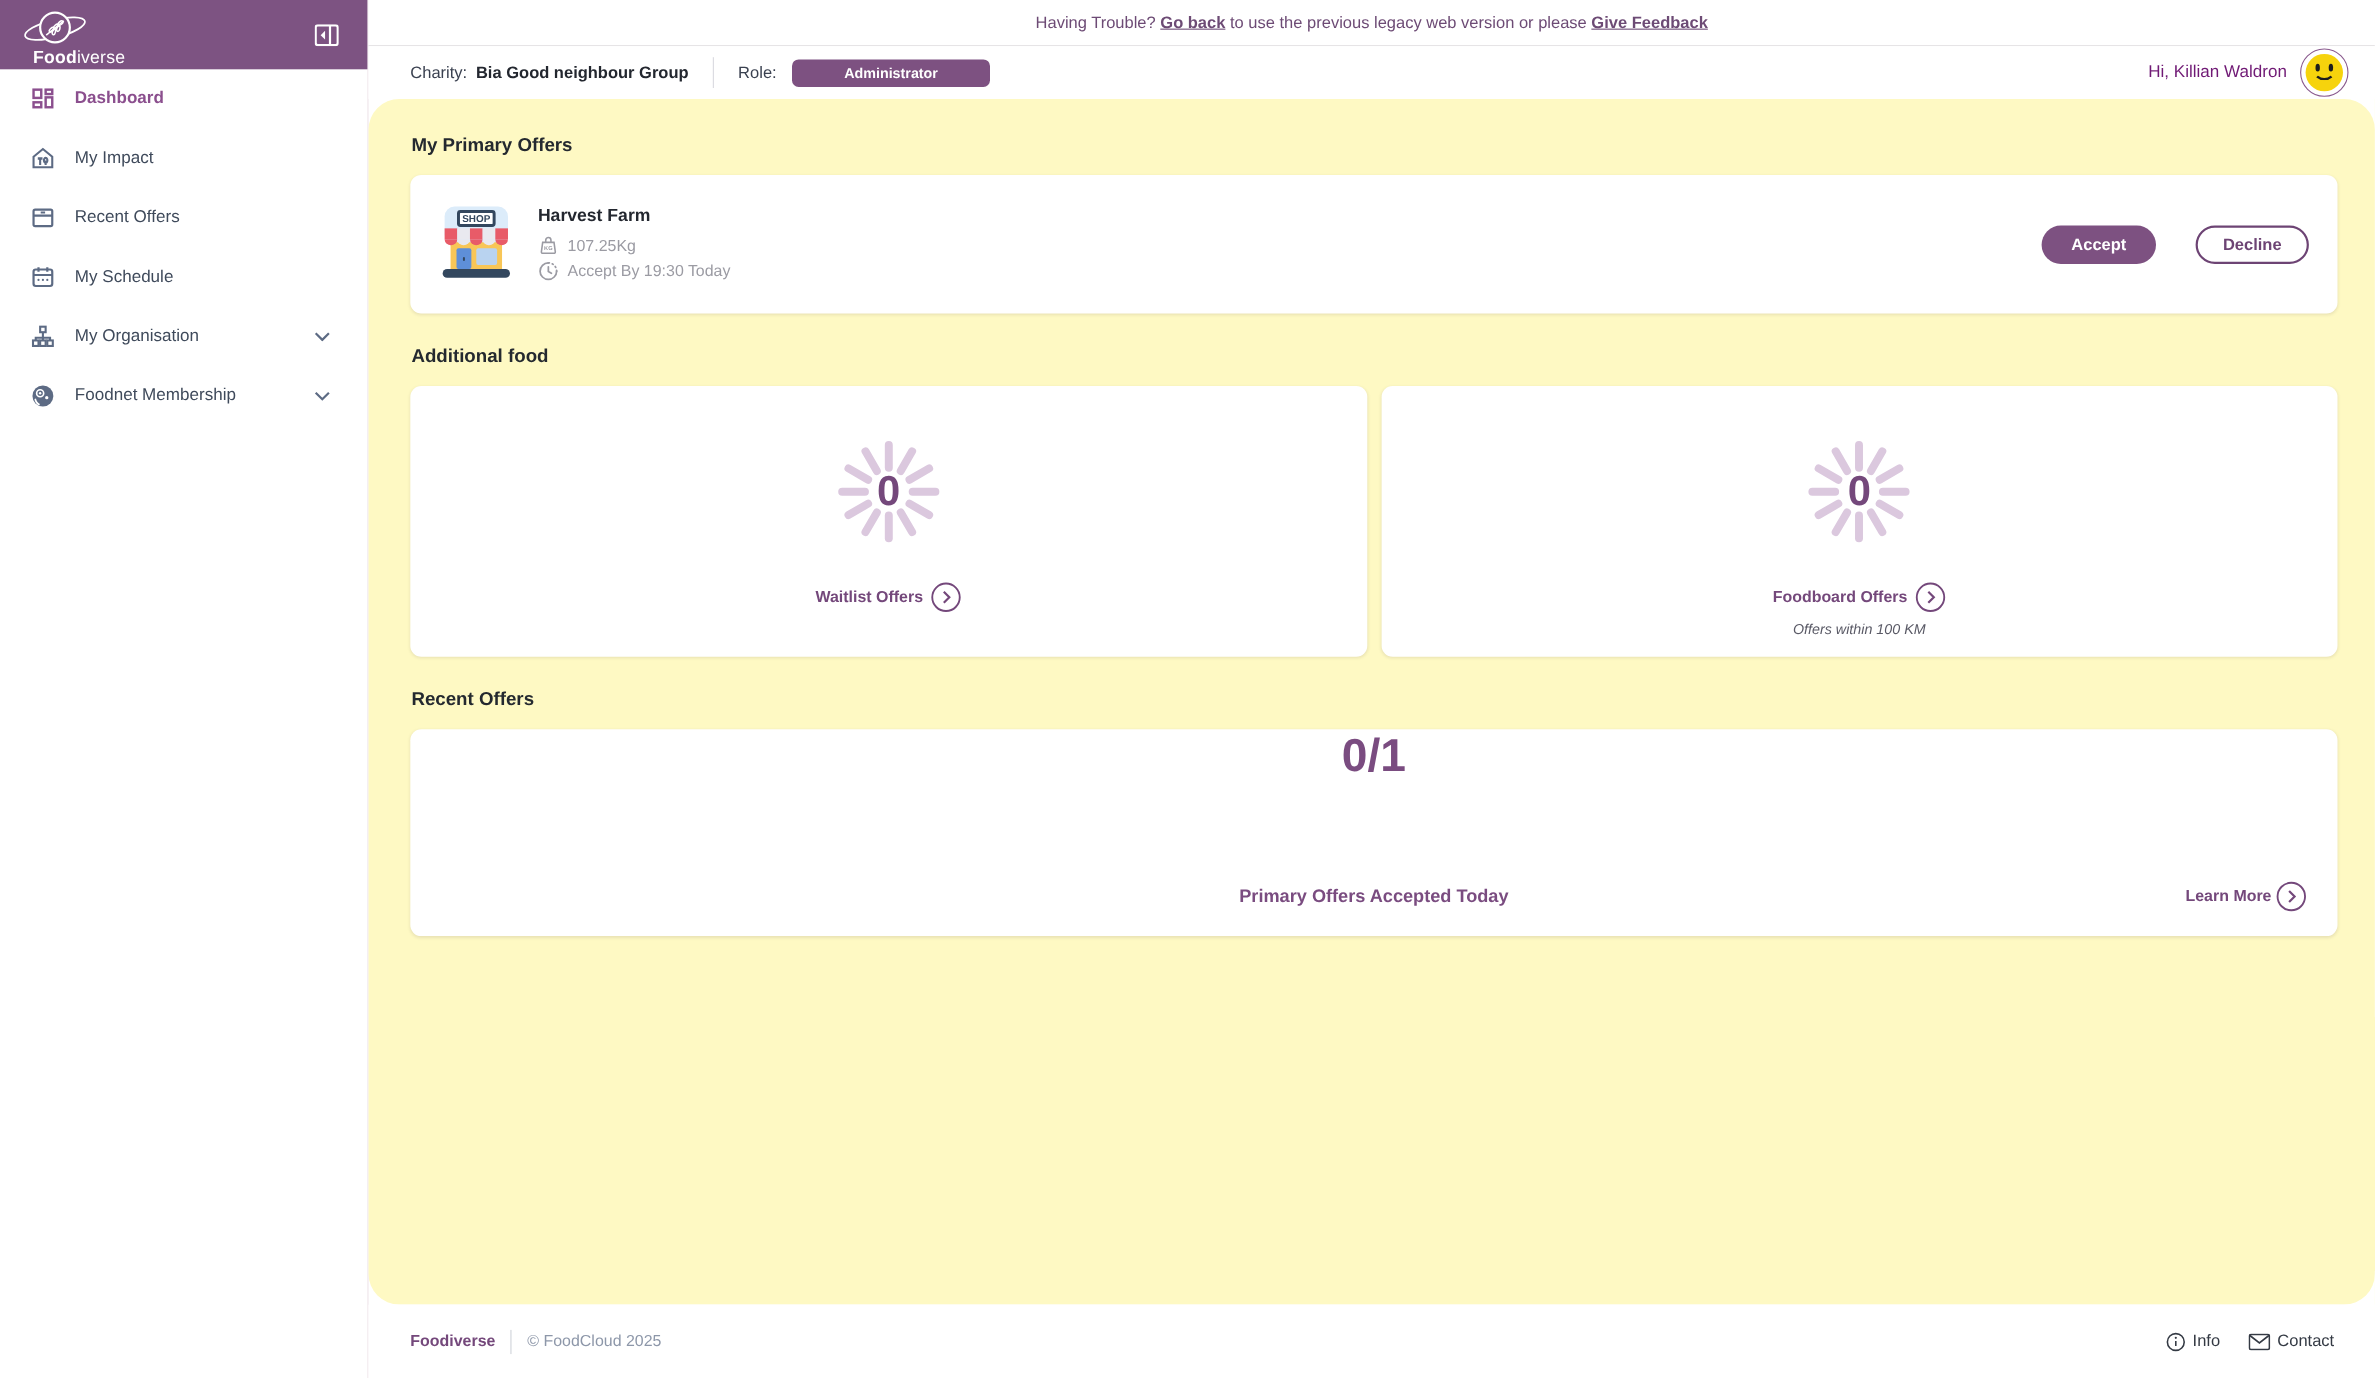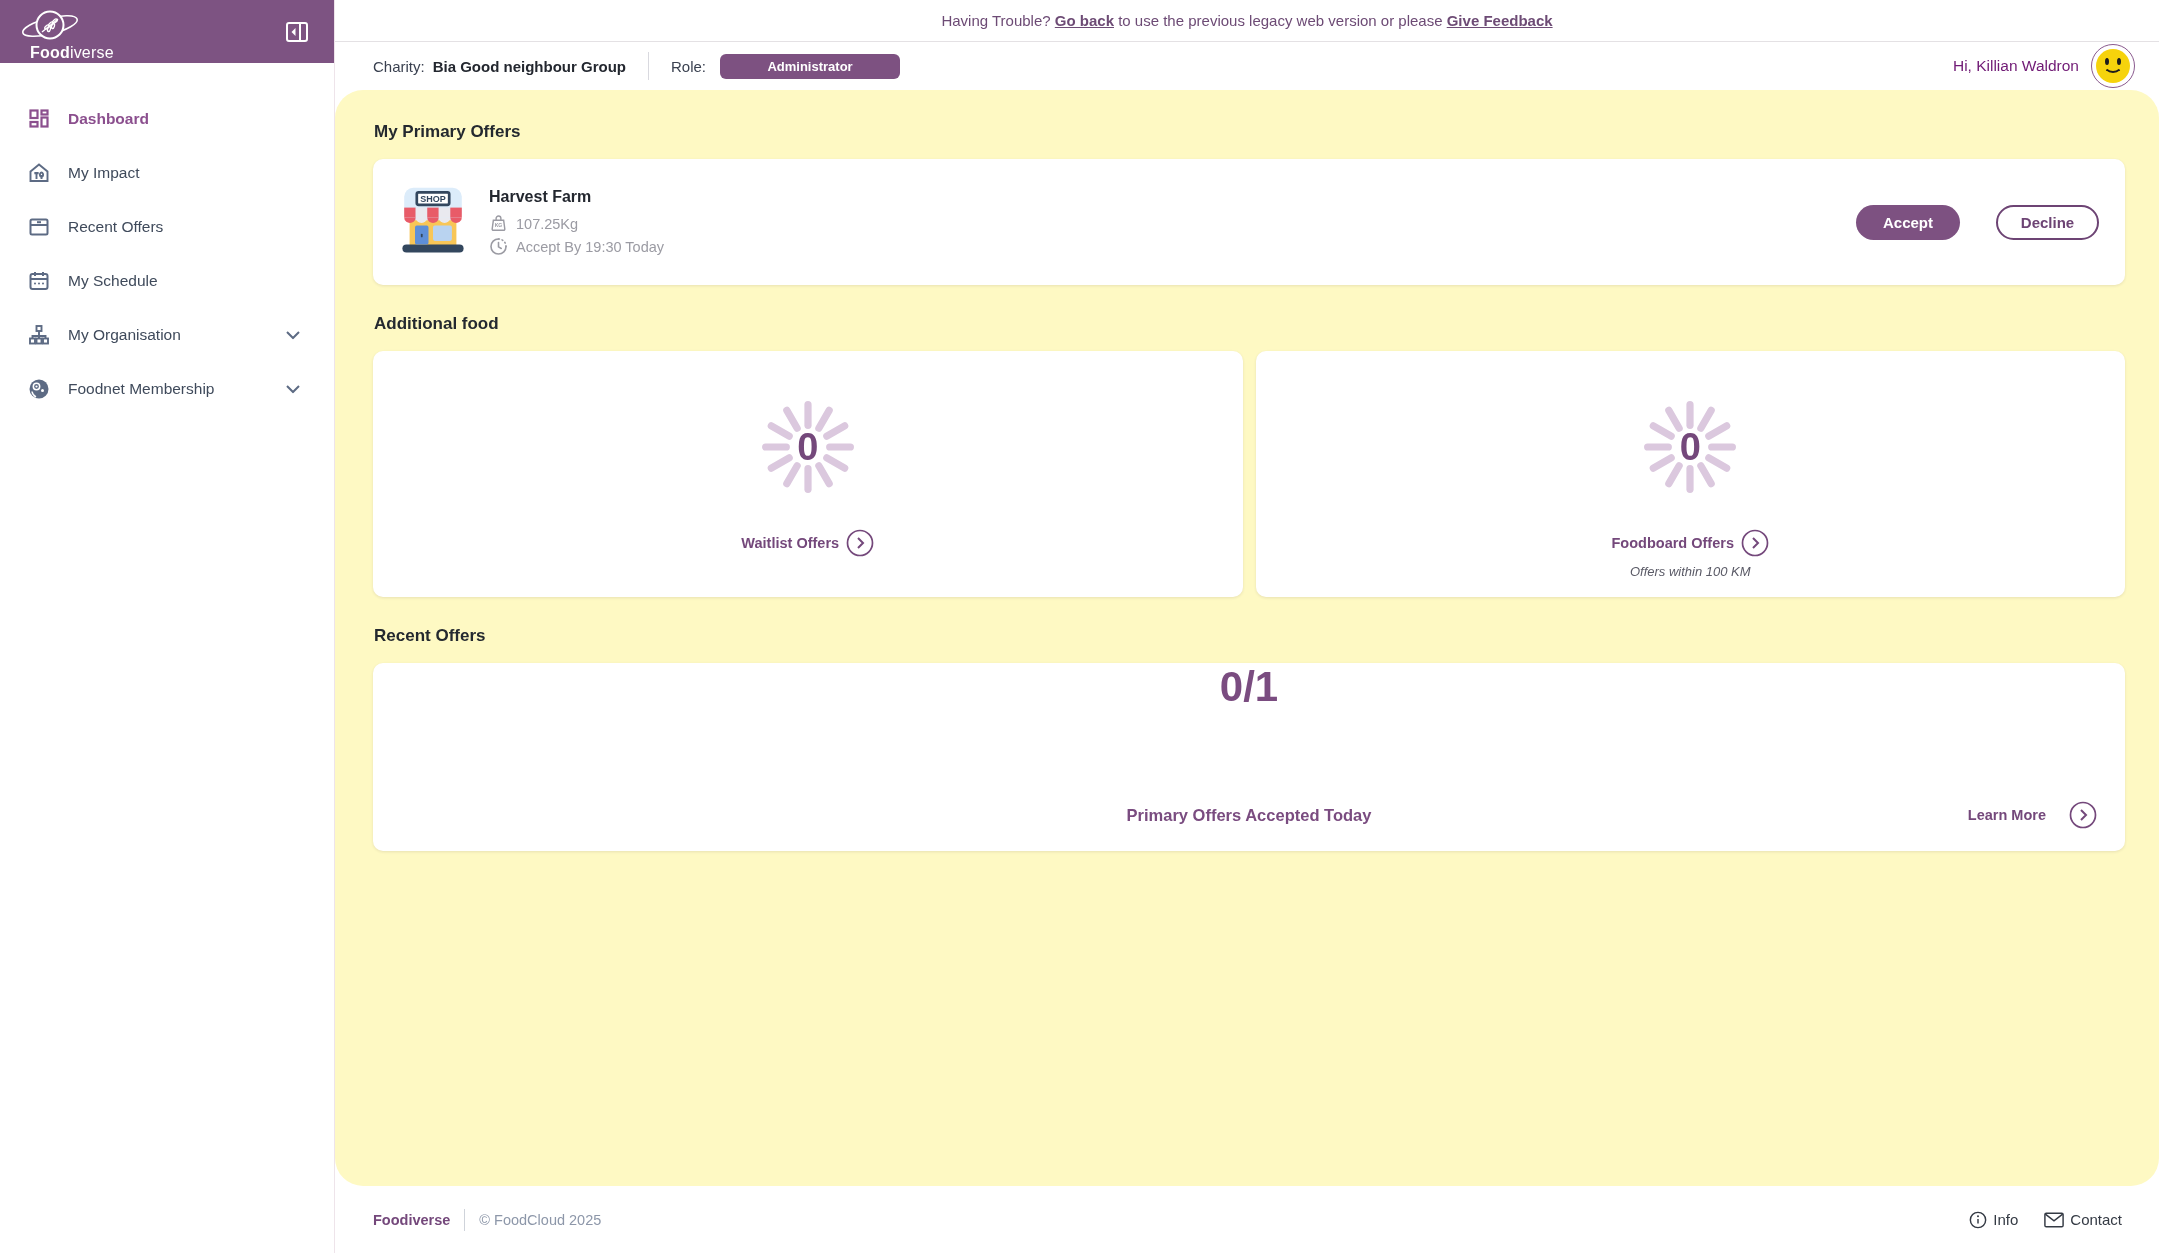--- a/index.html
+++ b/index.html
@@ -10,21 +10,21 @@
   .app { display:flex; width:2159px; height:1253px; }
   .sidebar { width:335px; flex:0 0 335px; background:#fff; border-right:1px solid #eee4ea; display:flex; flex-direction:column; }
   .main { flex:1; display:flex; flex-direction:column; min-width:0; }
 
   
   .side-head { height:63px; background:#7d5382; position:relative; padding:6px 0 0 20px; }
   .logo-planet { display:block; }
   .logo-word { color:#fff; font-size:16px; letter-spacing:.2px; margin-top:-4px; margin-left:10px; }
   .logo-word b { font-weight:700; }
   .collapse-btn { position:absolute; top:22px; right:26px; width:22px; height:20px; cursor:pointer; }
-  .nav { padding-top:29px; }
+  .nav { }
   .nav-item { height:54px; display:flex; align-items:center; padding-left:27px; position:relative; cursor:pointer; }
   .nav-item .ic { width:24px; height:24px; margin-right:17px; flex:0 0 24px; }
   .nav-item .lbl { font-size:15.5px; color:#3f4a5b; }
   .nav-item.active .lbl { color:#8b4f8e; font-weight:700; }
   .nav-chevron { position:absolute; right:34px; top:50%; transform:translateY(-50%); }
 
   
   .banner { height:42px; background:#fff; border-bottom:1px solid #e4e1e4; display:flex; align-items:center; justify-content:center; font-size:15px; color:#6d4b75; white-space:pre; }
   .banner a { color:#6d4b75; font-weight:700; text-decoration:underline; cursor:pointer; }
 
@@ -60,21 +60,21 @@
   .add-card { height:246px; display:flex; flex-direction:column; align-items:center; padding-top:34px; }
   .spinner-wrap { position:relative; width:124px; height:124px; }
   .spinner-wrap .count { position:absolute; inset:0; display:flex; align-items:center; justify-content:center; font-size:38px; font-weight:700; color:#74487b; }
   .card-link { display:flex; align-items:center; gap:7px; margin-top:20px; cursor:pointer; }
   .card-link .txt { font-size:14.5px; font-weight:700; color:#74487b; }
   .card-sub { font-size:13px; font-style:italic; color:#5a5a66; margin-top:7px; }
 
   .recent-card { height:188px; position:relative; display:flex; flex-direction:column; align-items:center; justify-content:space-between; padding-bottom:26px; }
   .stat-big { font-size:42px; font-weight:700; color:#7a4c80; }
   .stat-caption { font-size:16.5px; font-weight:700; color:#7a4c80; margin-top:10px; }
-  .learn-more { position:absolute; right:28px; bottom:22px; display:flex; align-items:center; gap:23px; cursor:pointer; }
+  .learn-more { position:absolute; right:28px; bottom:22px; display:flex; align-items:center; gap:4px; cursor:pointer; }
   .learn-more .txt { font-size:14.5px; font-weight:700; color:#74487b; }
 
   
   .footer { height:67px; background:#fff; display:flex; align-items:center; padding:0 37px 0 38px; }
   .foot-brand { font-size:14.5px; font-weight:700; color:#74487b; }
   .foot-div { width:1px; height:22px; background:#cfd3da; margin:0 14px; }
   .foot-copy { font-size:14.5px; color:#8d97a9; }
   .foot-right { margin-left:auto; display:flex; align-items:center; gap:26px; }
   .foot-link { display:flex; align-items:center; gap:6px; font-size:15px; color:#343a44; cursor:pointer; }
 

